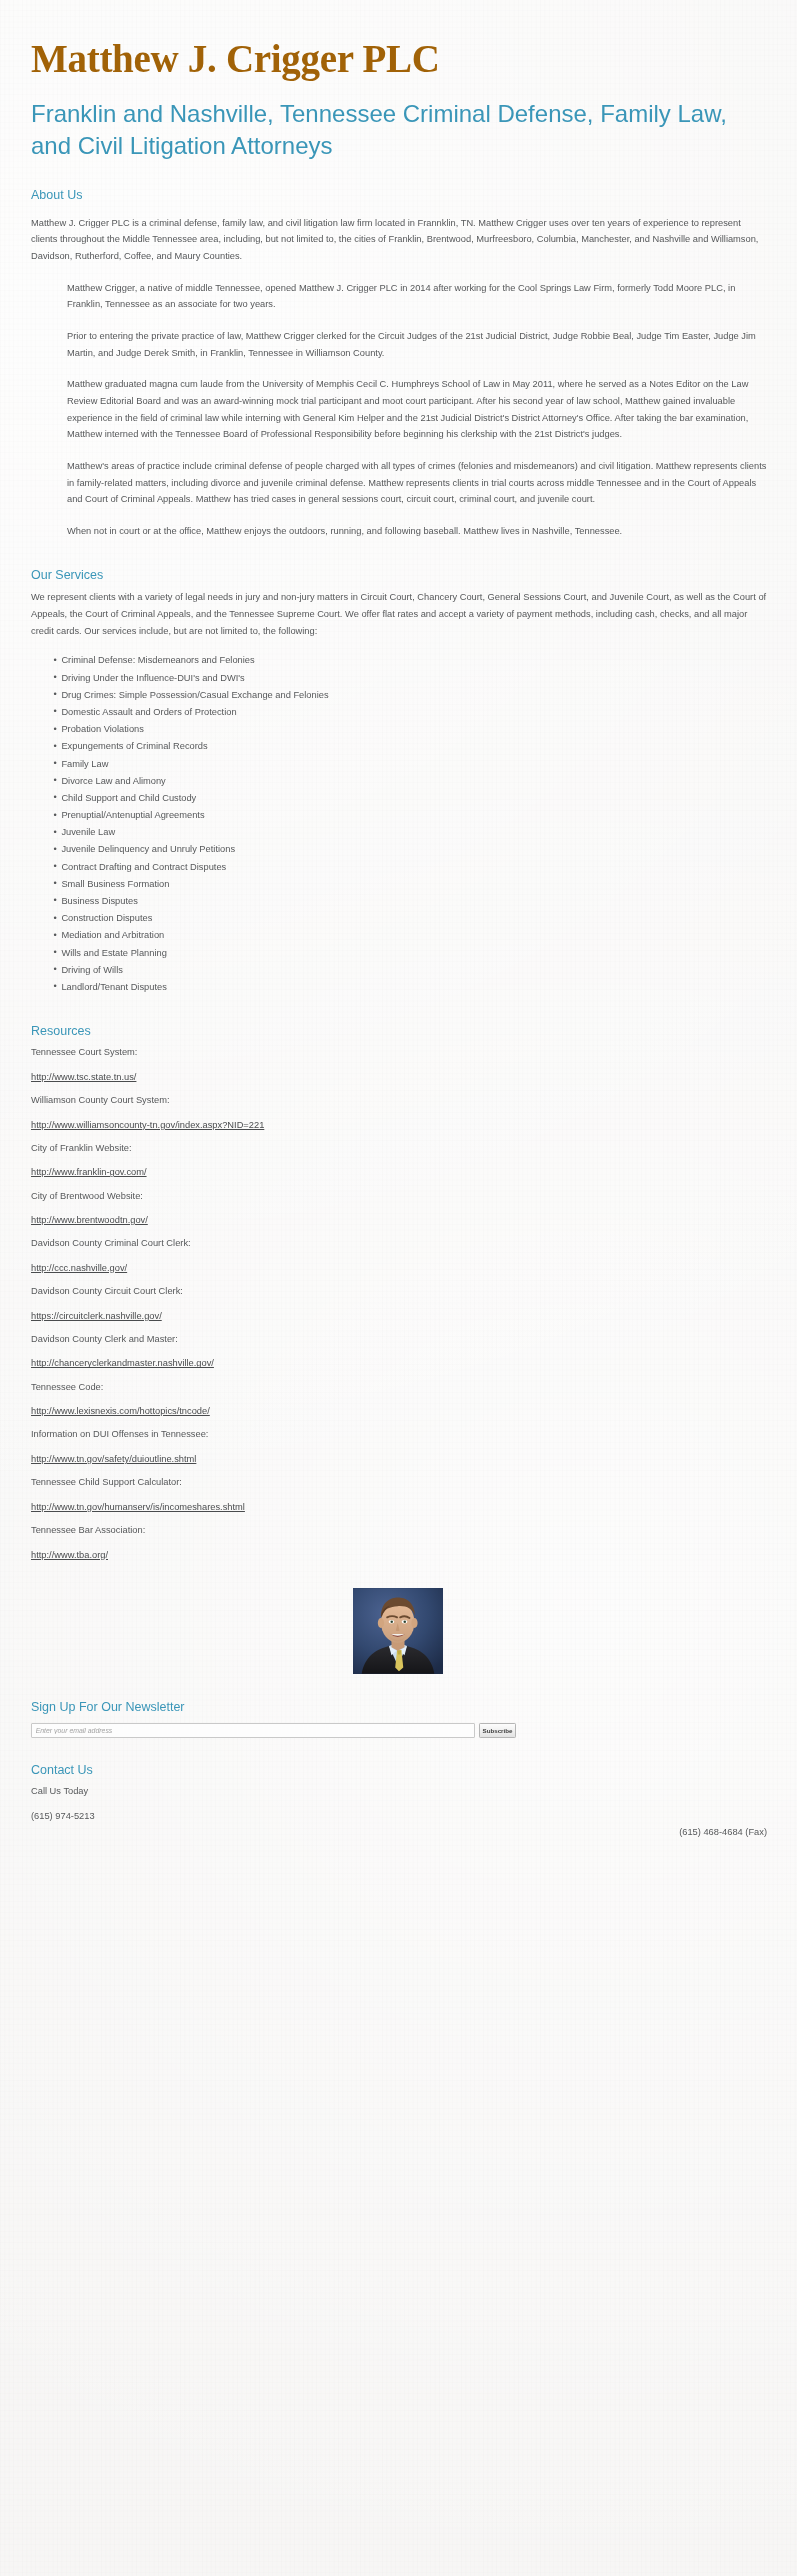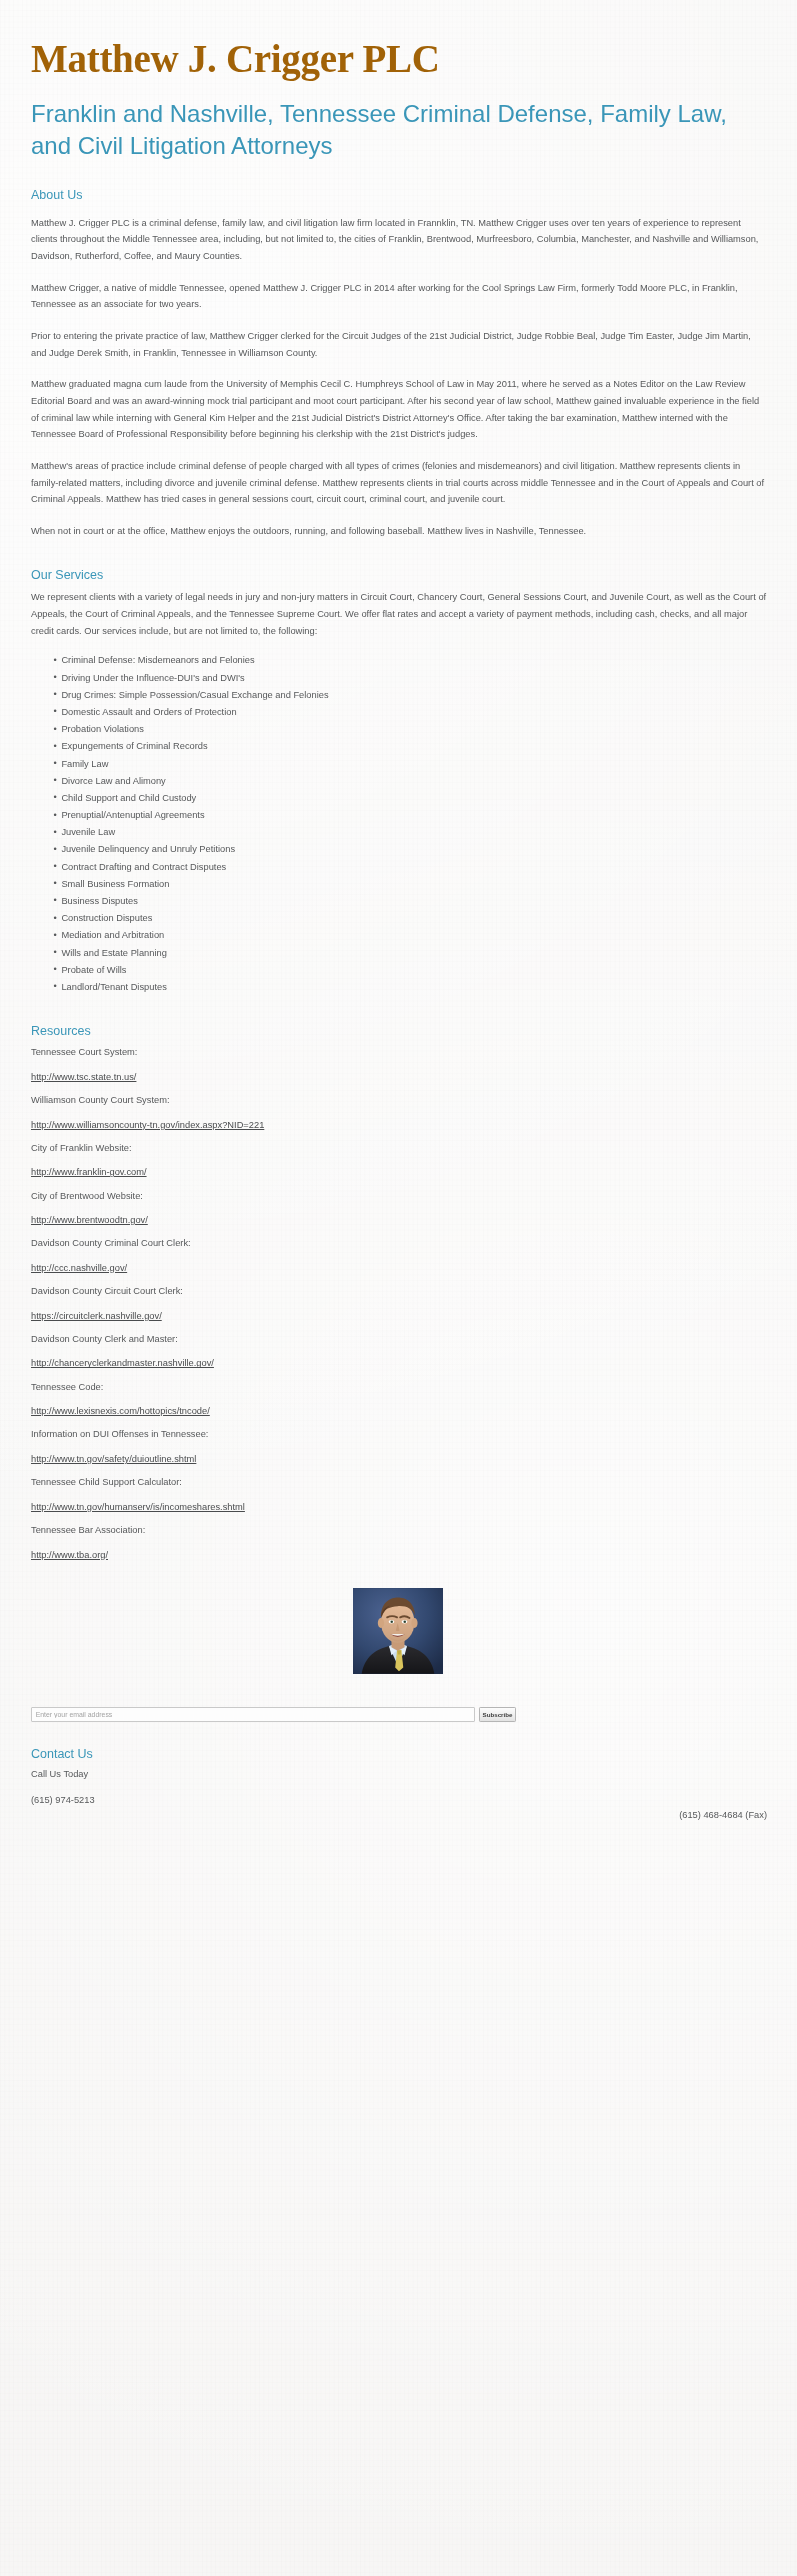--- a/index.html
+++ b/index.html
@@ -56,21 +56,21 @@
   }
   .about-wrap { padding-top: 25px; }
   p.body-text {
     font-size: 9.3px;
     line-height: 1.82;
     color: #56585a;
     margin: 0;
     padding: 0;
     max-width: 736px;
   }
-  p.body-text + p.body-text { margin-top: 14.3px; }
+  p.body-text + p.body-text { margin-top: 14.3px; margin-left: 36px; }
   .about-wrap p.body-text:first-of-type { margin-top: 11px; }
   .services-wrap { padding-top: 27px; }
   .services-wrap p.body-text:first-of-type { margin-top: 6.2px; }
   ul.services-list {
     margin: 13.7px 0 0 0;
     padding: 0 0 0 22.4px;
     list-style: none;
   }
   ul.services-list li {
     font-size: 9.3px;
@@ -133,20 +133,21 @@
     height: 15px;
     box-sizing: border-box;
     border: 0.6px solid #c9c9c9;
     background: #fdfdfd;
     font-family: "Liberation Sans", sans-serif;
     font-size: 6.9px;
     color: #5a5a5a;
     padding: 0 3.7px;
     outline: none;
     border-radius: 1px;
+    font-style: italic;
   }
   input.email-input::placeholder { color: #a3a3a3; }
   button.subscribe-button {
     margin-left: 4.4px;
     width: 37px;
     height: 15px;
     box-sizing: border-box;
     border: 0.6px solid #b5b5b5;
     border-radius: 1.2px;
     background: linear-gradient(#fdfdfd, #e3e3e3);
@@ -203,21 +204,21 @@
       <li>Child Support and Child Custody</li>
       <li>Prenuptial/Antenuptial Agreements</li>
       <li>Juvenile Law</li>
       <li>Juvenile Delinquency and Unruly Petitions</li>
       <li>Contract Drafting and Contract Disputes</li>
       <li>Small Business Formation</li>
       <li>Business Disputes</li>
       <li>Construction Disputes</li>
       <li>Mediation and Arbitration</li>
       <li>Wills and Estate Planning</li>
-      <li>Probate of Wills</li>
+      <li>Driving of Wills</li>
       <li>Landlord/Tenant Disputes</li>
     </ul>
   </section>
 
   <section class="resources-wrap">
     <h2 class="section-heading">Resources</h2>
 
     <p class="res-label">Tennessee Court System:</p>
     <a class="res-link" href="#">http://www.tsc.state.tn.us/</a>
 
@@ -306,20 +307,21 @@
 
         <path d="M60 74 q12 9 24 0 q-12 4 -24 0 Z" fill="#8c4a42"></path>
         <path d="M61 74 q11 5 22 0 Z" fill="#f4f1ec"></path>
 
         <path d="M58 78 q14 12 28 0 q-14 16 -28 0 Z" fill="#c2946f" opacity="0.35"></path>
       </svg>
     </div>
   </div>
 
   <section class="newsletter-wrap">
+    <h2 class="section-heading">Sign Up For Our Newsletter</h2>
     <form class="newsletter-form">
       <input class="email-input" type="text" placeholder="Enter your email address" style="">
       <button class="subscribe-button" type="submit">Subscribe</button>
     </form>
   </section>
 
   <section class="contact-wrap">
     <h2 class="section-heading">Contact Us</h2>
     <p class="contact-line lead">Call Us Today</p>
     <p class="contact-line phone">(615) 974-5213</p>

